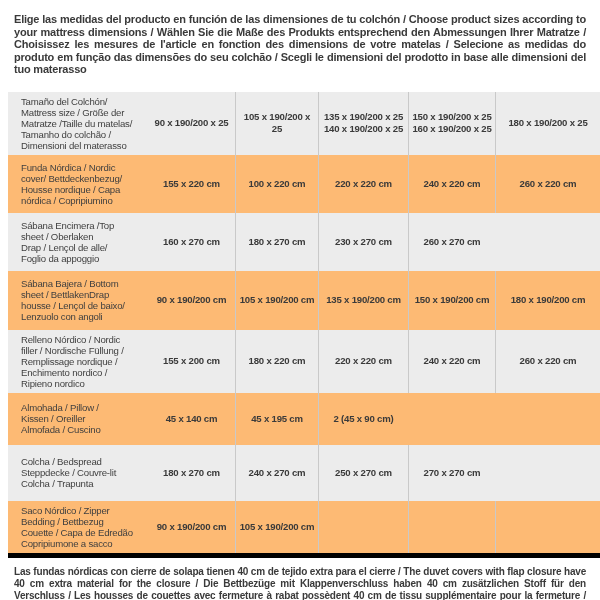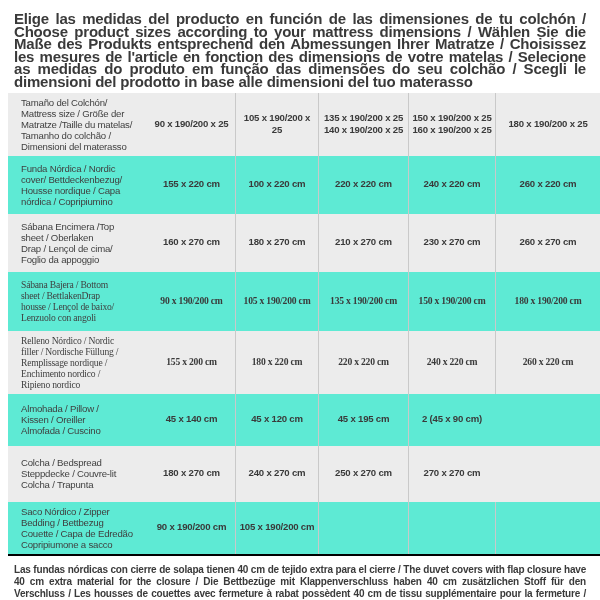--- a/index.html
+++ b/index.html
@@ -3,35 +3,35 @@
 <meta charset="utf-8">
 <style>
   html,body{margin:0;padding:0;}
   body{
     width:600px;height:600px;background:#ffffff;
     font-family:"Liberation Sans","DejaVu Sans",sans-serif;
     color:#3d3d3d;overflow:hidden;letter-spacing:-0.2px;
   }
   .sheet{width:600px;height:600px;position:relative;}
   .intro{
-    margin:13px 14px 4px 14px;
-    font-size:15px;line-height:12.6px;font-weight:700;
+    margin:13px 14px 16px 14px;
+    font-size:11px;line-height:12.6px;font-weight:700;
     text-align:justify;color:#3a3a3a;
   }
   .size-table{
     margin-left:8px;margin-top:3px;
-    border-bottom:2px solid #000000;
+    border-bottom:5px solid #000000;
   }
   .row{
     display:grid;
     grid-template-columns:140px 87px 83px 90px 87px 1fr;
     align-items:stretch;
   }
   .row.striped{background:#ececec;}
-  .row.plain{background:#5eead4;}
+  .row.plain{background:#fdba74;}
   .cell{min-width:0;}
   .cell-label{
     display:flex;align-items:center;
     padding:4px 4px 4px 13px;
     font-size:9.6px;line-height:11px;font-weight:400;
     white-space:pre-line;color:#3f3f3f;
   }
   .cell-value{
     display:flex;align-items:center;justify-content:center;
     text-align:center;font-size:9.6px;line-height:12.5px;
@@ -73,57 +73,55 @@
 nórdica / Copripiumino</div>
         <div class="cell cell-value">155 x 220 cm</div>
         <div class="cell cell-value divided">100 x 220 cm</div>
         <div class="cell cell-value divided">220 x 220 cm</div>
         <div class="cell cell-value divided">240 x 220 cm</div>
         <div class="cell cell-value divided">260 x 220 cm</div>
       </div>
       <div class="row striped" style="min-height: 58px;">
         <div class="cell cell-label">Sábana Encimera /Top
 sheet / Oberlaken
-Drap / Lençol de cima/
+Drap / Lençol de alle/
 Foglio da appoggio</div>
         <div class="cell cell-value">160 x 270 cm</div>
         <div class="cell cell-value divided">180 x 270 cm</div>
-        <div class="cell cell-value divided">210 x 270 cm</div>
         <div class="cell cell-value divided">230 x 270 cm</div>
         <div class="cell cell-value divided">260 x 270 cm</div>
       </div>
-      <div class="row plain" style="min-height: 59px; font-family: Liberation Serif, serif;">
+      <div class="row plain" style="min-height: 59px;">
         <div class="cell cell-label">Sábana Bajera / Bottom
 sheet / BettlakenDrap
 housse / Lençol de baixo/
 Lenzuolo con angoli</div>
         <div class="cell cell-value">90 x 190/200 cm</div>
         <div class="cell cell-value divided">105 x 190/200 cm</div>
         <div class="cell cell-value divided">135 x 190/200 cm</div>
         <div class="cell cell-value divided">150 x 190/200 cm</div>
         <div class="cell cell-value divided">180 x 190/200 cm</div>
       </div>
-      <div class="row striped" style="min-height: 62px; font-family: Liberation Serif, serif;">
+      <div class="row striped" style="min-height: 62px;">
         <div class="cell cell-label">Relleno Nórdico / Nordic
 filler / Nordische Füllung /
 Remplissage nordique /
 Enchimento nordico /
 Ripieno nordico</div>
         <div class="cell cell-value">155 x 200 cm</div>
         <div class="cell cell-value divided">180 x 220 cm</div>
         <div class="cell cell-value divided">220 x 220 cm</div>
         <div class="cell cell-value divided">240 x 220 cm</div>
         <div class="cell cell-value divided">260 x 220 cm</div>
       </div>
       <div class="row plain" style="min-height: 52px;">
         <div class="cell cell-label">Almohada  / Pillow /
 Kissen / Oreiller
 Almofada / Cuscino</div>
         <div class="cell cell-value">45 x 140 cm</div>
-        <div class="cell cell-value divided">45 x 120 cm</div>
         <div class="cell cell-value divided">45 x 195 cm</div>
         <div class="cell cell-value divided">2 (45 x 90 cm)</div>
       </div>
       <div class="row striped" style="min-height: 56px;">
         <div class="cell cell-label">Colcha / Bedspread
 Steppdecke / Couvre-lit
 Colcha / Trapunta</div>
         <div class="cell cell-value">180 x 270 cm</div>
         <div class="cell cell-value divided">240 x 270 cm</div>
         <div class="cell cell-value divided">250 x 270 cm</div>

